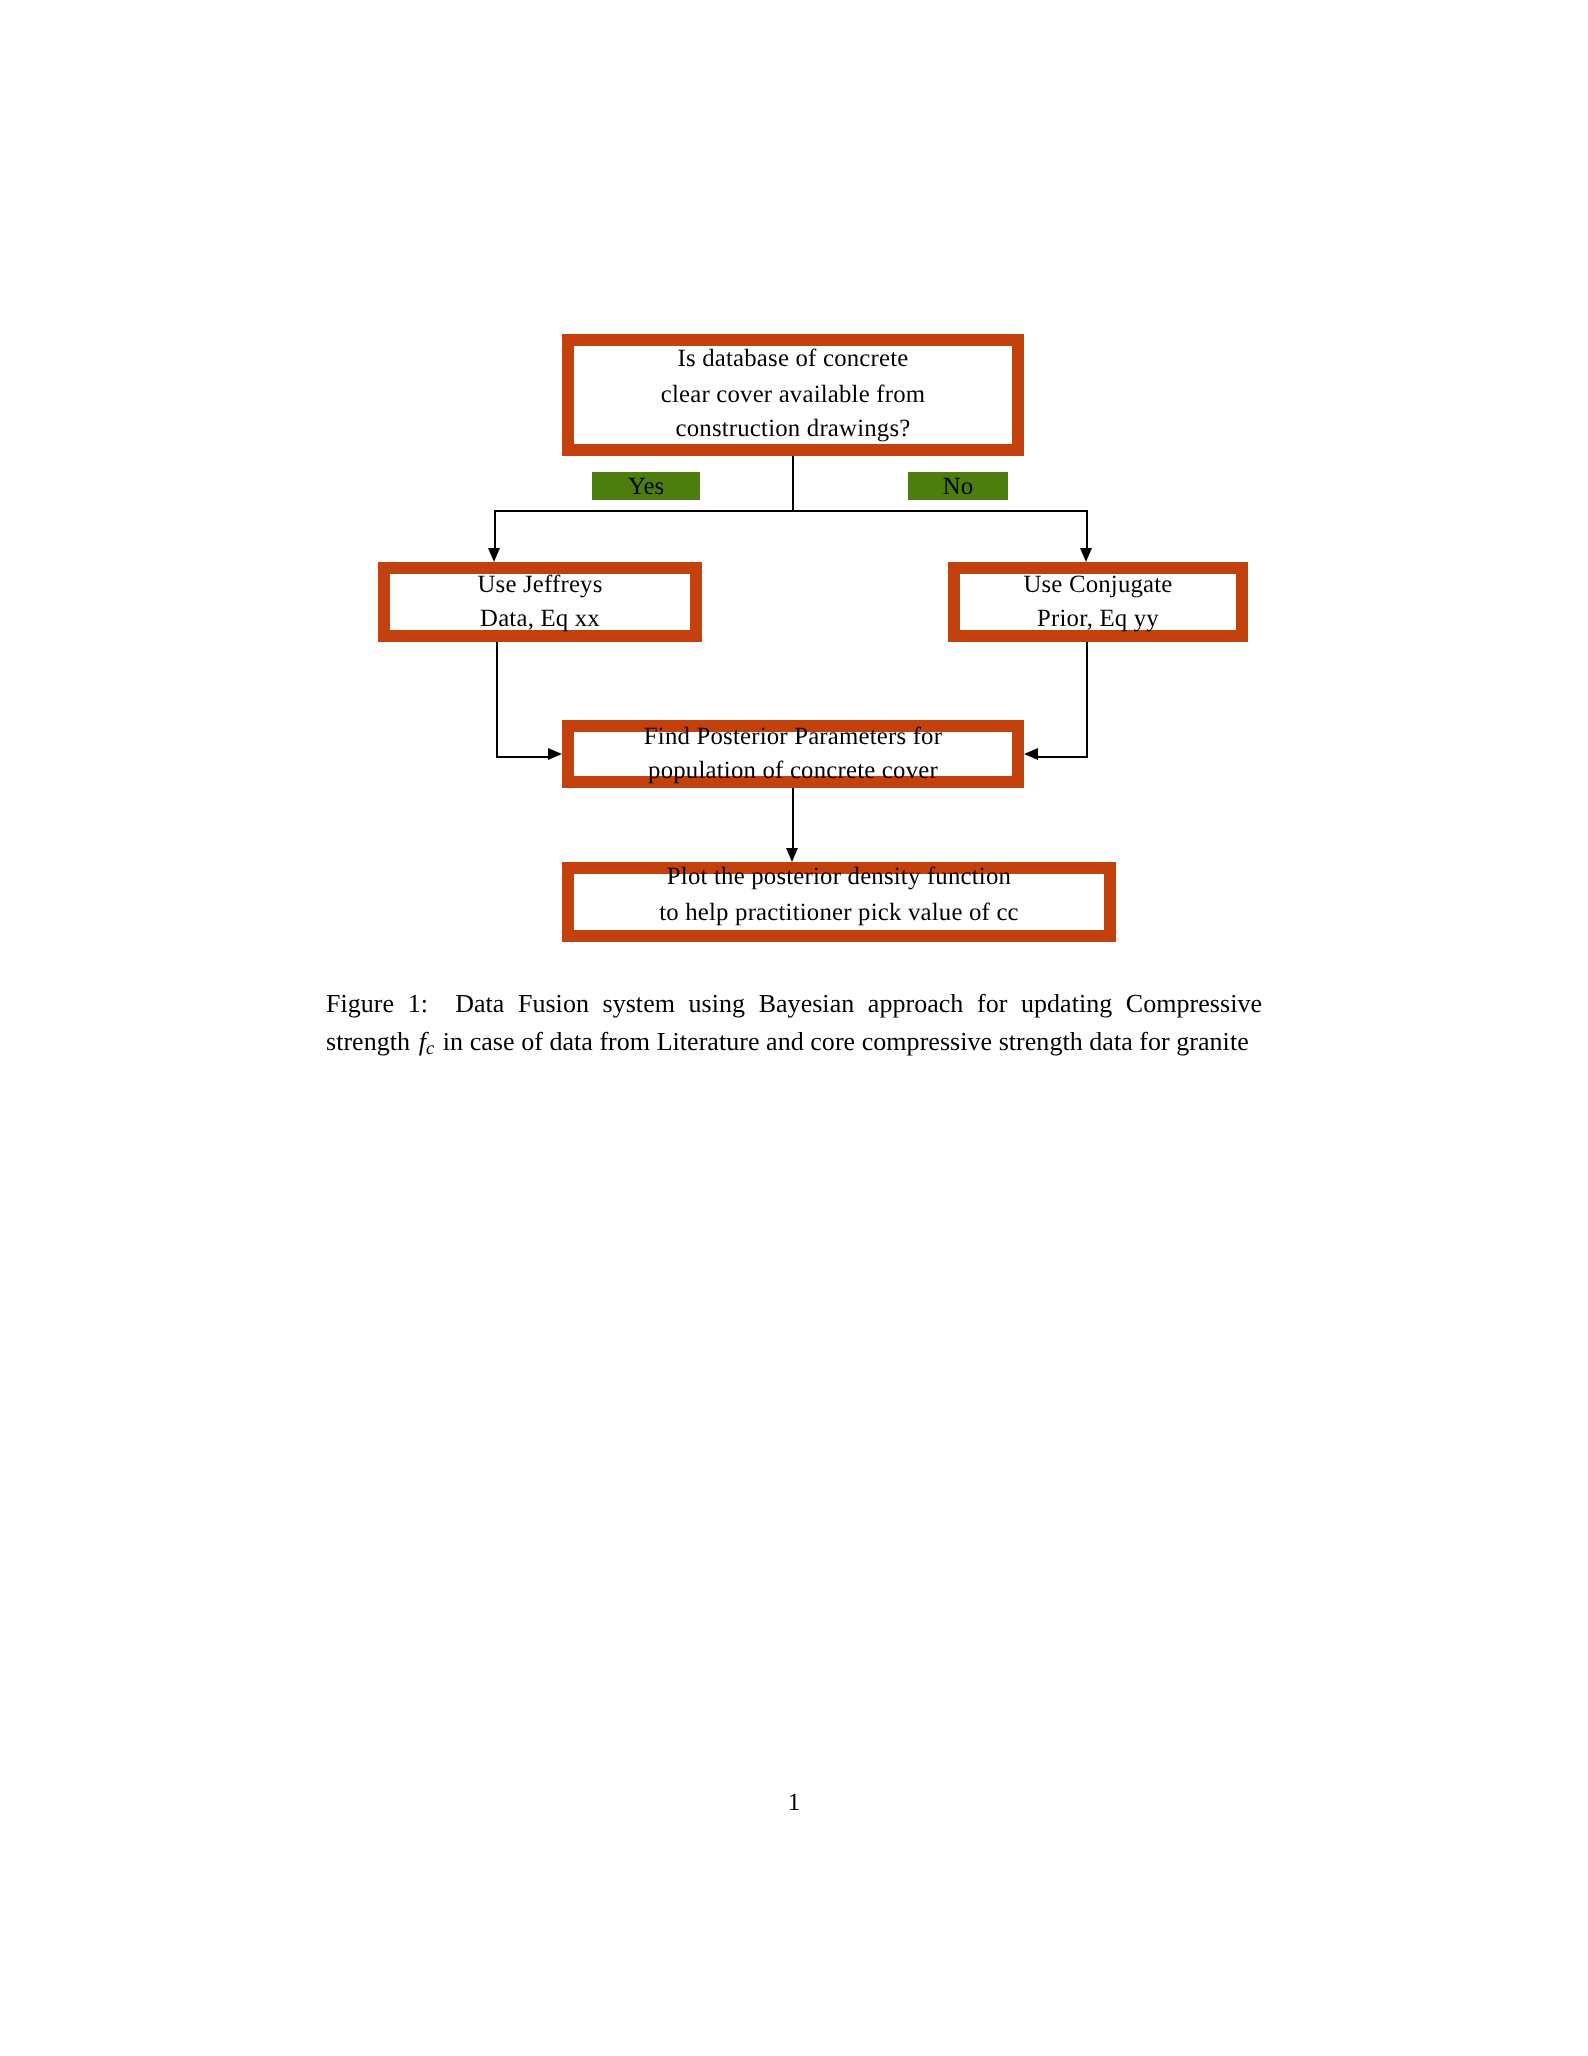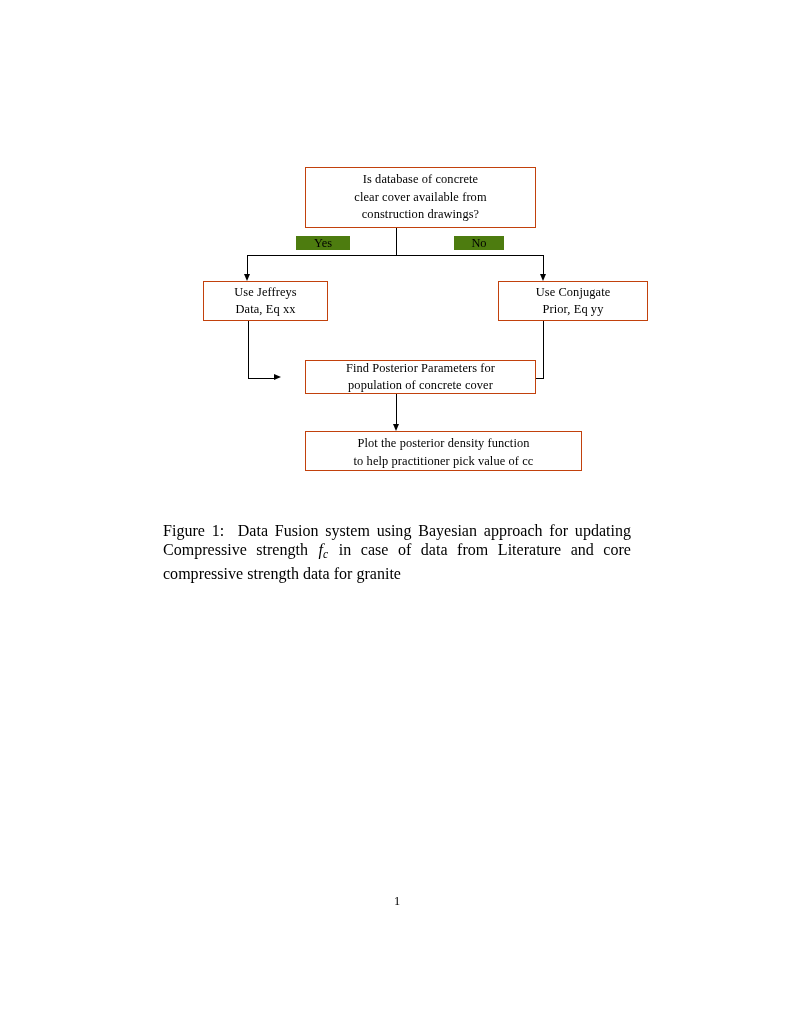--- a/index.html
+++ b/index.html
@@ -28,37 +28,36 @@
     position: absolute;
     left: 0;
     top: 0;
     width: 794px;
     height: 500px;
   }
 
   .node {
     position: absolute;
     box-sizing: border-box;
-    border: 1px solid #c2410c;
+    border: 6px solid #c2410c;
     background: #ffffff;
     display: flex;
     flex-direction: column;
     align-items: center;
     justify-content: center;
     font-size: 12.4px;
     line-height: 17.5px;
     text-align: center;
     letter-spacing: 0.1px;
     z-index: 3;
-    margin-left: 24px;
   }
   .node .line { display: block; white-space: nowrap; }
 
   #node-decision { left: 281px; top: 167px; width: 231px; height: 61px; }
-  #node-jeffreys { left: 179px; top: 281px; width: 125px; height: 40px; }
+  #node-jeffreys { left: 189px; top: 281px; width: 162px; height: 40px; }
   #node-conjugate { left: 474px; top: 281px; width: 150px; height: 40px; }
   #node-posterior { left: 281px; top: 360px; width: 231px; height: 34px; }
   #node-plot { left: 281px; top: 431px; width: 277px; height: 40px; justify-content: flex-end; }
 
   
   .vline {
     position: absolute;
     width: 1px;
     background: #000000;
     z-index: 2;
@@ -123,23 +122,23 @@
     background: #4d7c0f;
     padding: 0 3px;
   }
   #label-yes { left: 296px; top: 236px; width: 48px; }
   #label-no  { left: 454px; top: 236px; width: 44px; }
 
   
   .caption {
     position: absolute;
     left: 163px;
-    top: 521px;
+    top: 492px;
     width: 468px;
-    font-size: 16px;
+    font-size: 13px;
     line-height: 19.3px;
     text-align: justify;
     letter-spacing: 0.02px;
   }
   .caption .mathit {
     font-family: "Liberation Serif", "DejaVu Serif", serif;
     font-style: italic;
     padding: 0 1px;
   }
   .caption .mathit sub {

